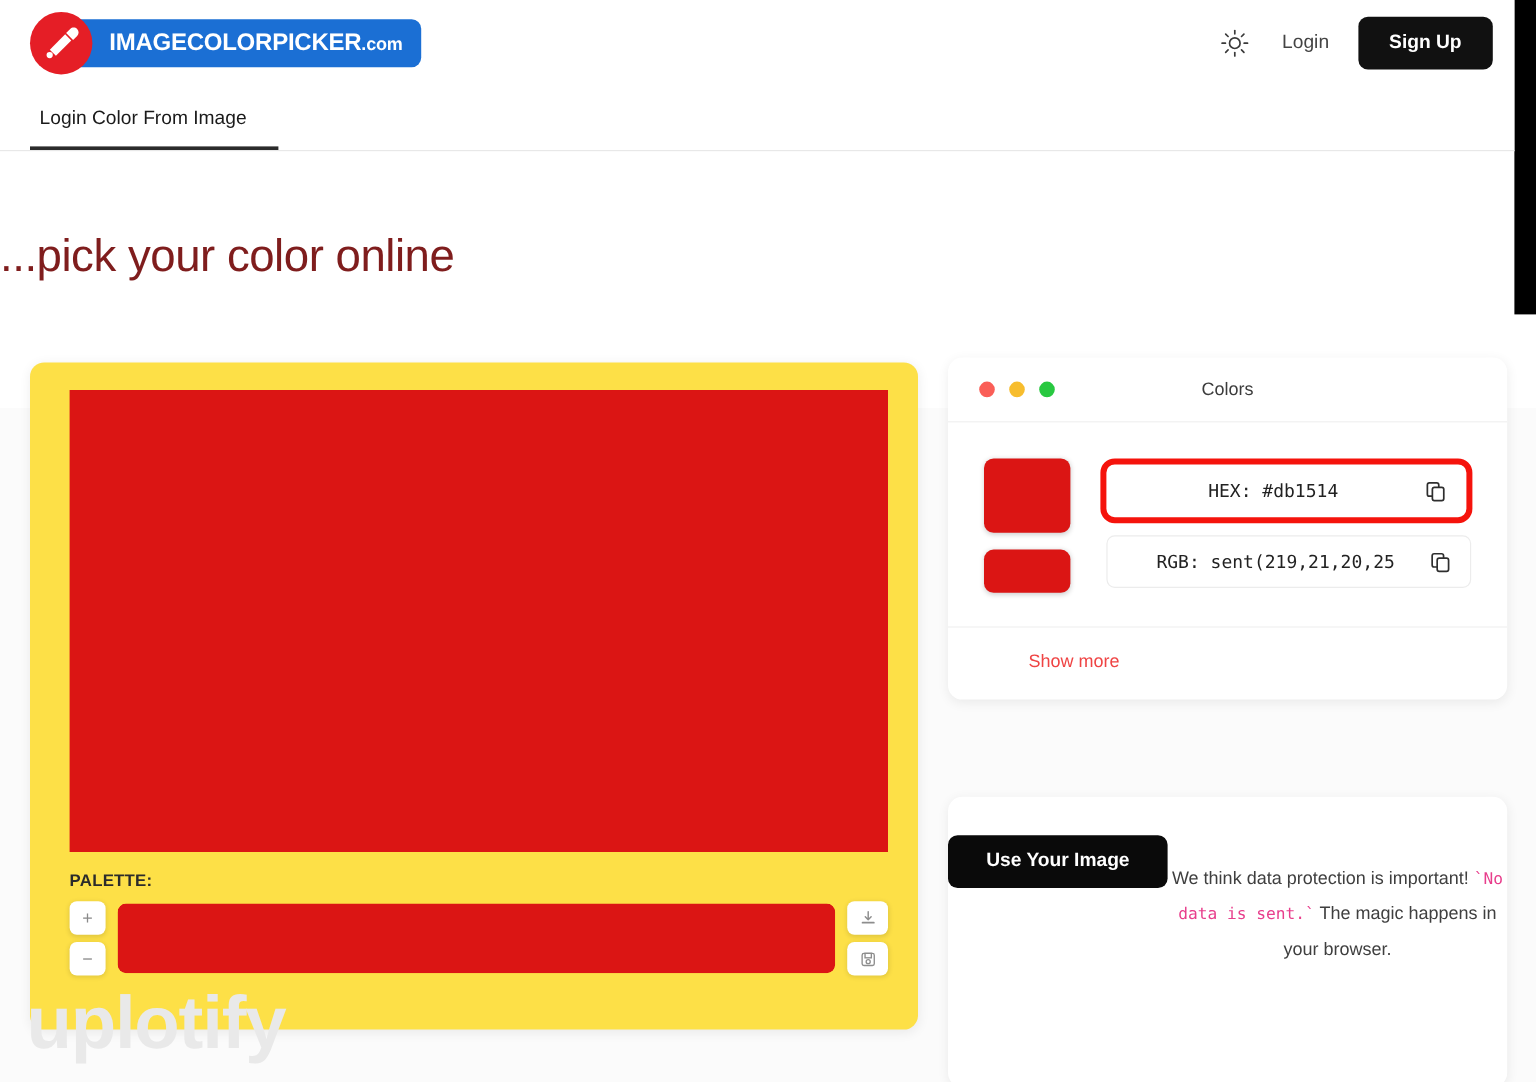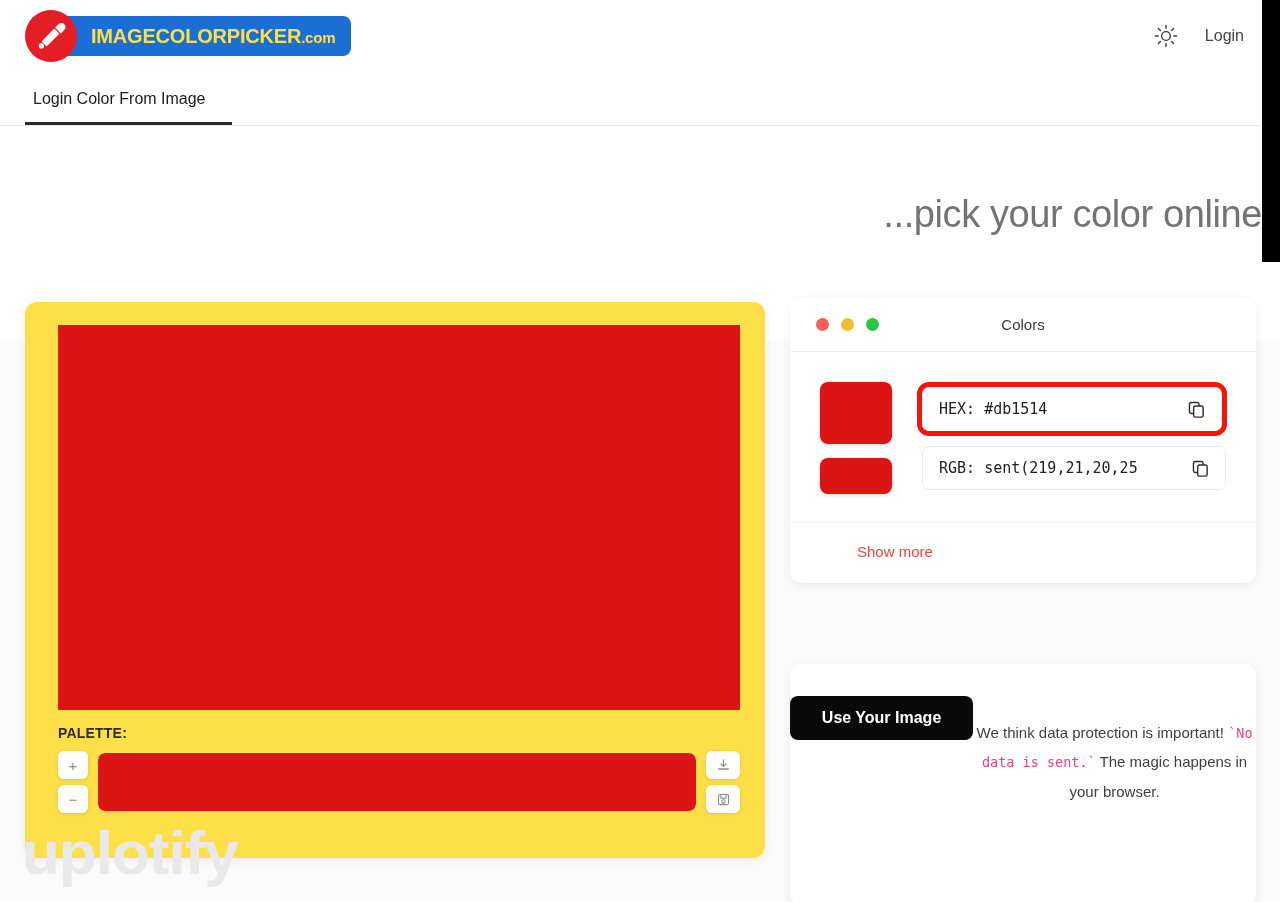--- a/index.html
+++ b/index.html
@@ -60,21 +60,21 @@
     margin-left: -26px;
     height: 40px;
     background: #1b6fd4;
     border-radius: 8px;
     display: flex;
     align-items: center;
     padding: 0 16px 0 40px;
     z-index: 1;
   }
   .brand-text {
-    color: #fde047;
+    color: #ffffff;
     font-size: 20px;
     font-weight: bold;
     letter-spacing: -0.2px;
     white-space: nowrap;
   }
   .brand-text .dotcom { font-size: 15px; }
 
   .header-right {
     position: absolute;
     right: 18px;
@@ -128,23 +128,23 @@
     border-bottom: 3px solid #2b2b2b;
     padding-right: 26px;
   }
 
   
   .hero-title {
     position: absolute;
     left: 0;
     top: 193px;
     width: 1262px;
-    text-align: right;
+    text-align: left;
     font-size: 38px;
-    color: #737373;
+    color: #7f1d1d;
     font-weight: normal;
     letter-spacing: -0.4px;
   }
 
   
   .bg-strip {
     position: absolute;
     left: 0;
     top: 340px;
     width: 1280px;
@@ -320,20 +320,21 @@
     margin: 5px 4px 5px 0;
     border-color: #ffffff;
   }
   .value-text {
     font-family: "DejaVu Sans Mono", monospace;
     font-size: 15px;
     color: #222222;
     white-space: nowrap;
     flex: 1;
     overflow: hidden;
+    text-align: center;
   }
   .copy-btn {
     width: 26px; height: 26px;
     display: flex; align-items: center; justify-content: center;
     background: transparent;
     border: none;
     cursor: pointer;
     flex: none;
   }
   .panel-footer {
@@ -432,20 +433,21 @@
             <line x1="2.4" y1="13" x2="5.2" y2="13"></line>
             <line x1="20.8" y1="13" x2="23.6" y2="13"></line>
             <line x1="5.4" y1="5.4" x2="7.4" y2="7.4"></line>
             <line x1="18.6" y1="18.6" x2="20.6" y2="20.6"></line>
             <line x1="20.6" y1="5.4" x2="18.6" y2="7.4"></line>
             <line x1="7.4" y1="18.6" x2="5.4" y2="20.6"></line>
           </g>
         </svg>
       </div>
       <a class="login-link">Login</a>
+      <button class="signup-btn">Sign Up</button>
     </div>
 
     <div class="tabs">
       <div class="tab active">Login Color From Image</div>
     </div>
   </div>
 
   <div class="hero-title">...pick your color online</div>
 
   <div class="bg-strip"></div>

